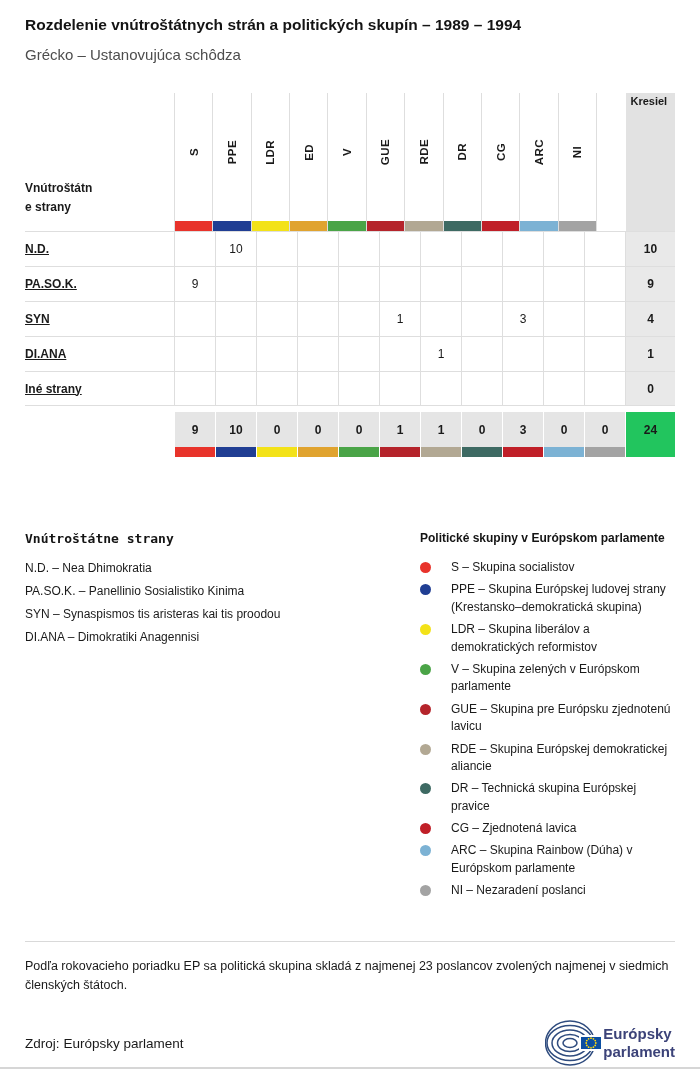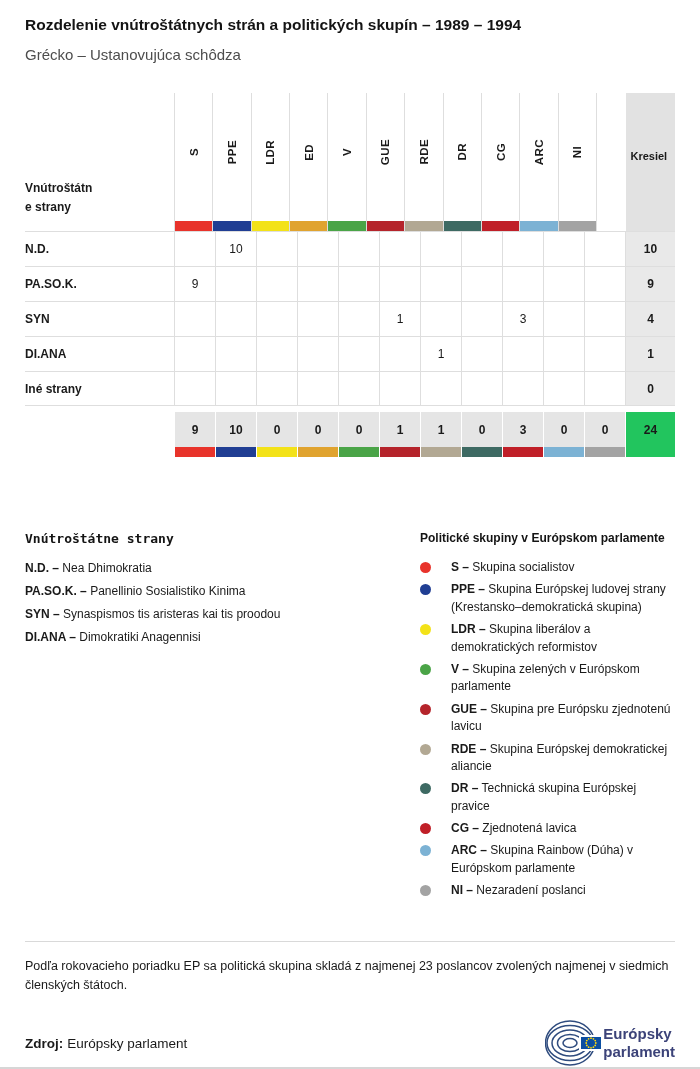--- a/index.html
+++ b/index.html
@@ -19,45 +19,45 @@
   .c-seats { width: 49px; flex: none; }
 
   .trow.header { height: 138px; }
   .trow.header .cell { border-right: 1px solid #dedede; }
   .trow.header .c-seats { border-right: none; background: #e2e2e2; }
   .h-label { display: flex; align-items: flex-end; padding-bottom: 14px; }
   .rowhdr-text { font-weight: 700; font-size: 12px; line-height: 1.6; width: 68px; overflow-wrap: break-word; }
   .h-group { display: flex; flex-direction: column; align-items: center; justify-content: center; padding-bottom: 20px; }
   .vtext { writing-mode: vertical-rl; transform: rotate(180deg); font-weight: 700; font-size: 11.5px; letter-spacing: .4px; }
   .hbar { position: absolute; left: 0; right: 0; bottom: 0; height: 10px; }
-  .h-seats { display: flex; align-items: center; justify-content: center; padding-bottom: 12px; margin-left: 29px; }
+  .h-seats { display: flex; align-items: flex-start; justify-content: center; padding-bottom: 12px; margin-left: 29px; }
   .seats-hdr-text { font-weight: 700; font-size: 11px; width: 40px; word-break: break-all; line-height: 1.5; text-align: left; }
 
   .trow.data { height: 35px; }
   .trow.data .cell { border-top: 1px solid #dedede; border-right: 1px solid #dedede;
     display: flex; align-items: center; justify-content: center; font-size: 12px; }
-  .trow.data .c-label { justify-content: flex-start; font-weight: 700; }
+  .trow.data .c-label { justify-content: flex-start; font-weight: 700; text-decoration: underline; }
   .trow.data .c-seats { border-right: none; background: #e9e9e9; font-weight: 700; }
   .trow.data.last .cell { border-bottom: 1px solid #dedede; }
 
   .trow.totals { height: 45px; margin-top: 6px; }
   .trow.totals .cell { border-right: 1px solid #ffffff; }
   .trow.totals .c-group { background: #e5e5e5; }
   .trow.totals .c-label { background: transparent; }
   .t-num { position: absolute; top: 0; left: 0; right: 0; height: 35px;
     display: flex; align-items: center; justify-content: center; font-weight: 700; font-size: 12px; }
   .trow.totals .c-seats { border-right: none; background: #22c55e; display: flex;
     align-items: center; justify-content: center; padding-bottom: 10px; font-weight: 700; font-size: 12px; }
 
   
   .legends { display: flex; margin-top: 74px; }
   .leg-left { width: 360px; flex: none; }
   .leg-left-title { font-family: "DejaVu Sans Mono", monospace; font-weight: 700; font-size: 13px; margin-bottom: 15px; color: #141414; }
   .pitem { font-size: 12px; margin-bottom: 8px; line-height: 1.25; }
-  .b { font-weight: 700; }
+  .b { font-weight: 400; }
   .leg-right { width: 255px; margin-left: auto; }
   .leg-right-title { font-weight: 700; font-size: 12px; margin-bottom: 14px; color: #141414; }
   .gitem { display: flex; font-size: 12px; margin-bottom: 5px; line-height: 1.45; gap: 9px; }
   .dot { width: 11px; height: 11px; border-radius: 50%; flex: none; margin-right: 11px; margin-top: 3px; }
   .gtext { flex: 1; min-width: 0; }
 
   
   .rule { height: 1px; background: #d9d9d9; margin-top: 36px; }
   .footnote { font-size: 12.5px; line-height: 1.55; margin-top: 15px; max-width: 650px; color: #1a1a1a; }
   .source-row { display: flex; align-items: center; justify-content: space-between; margin-top: 24px; }

